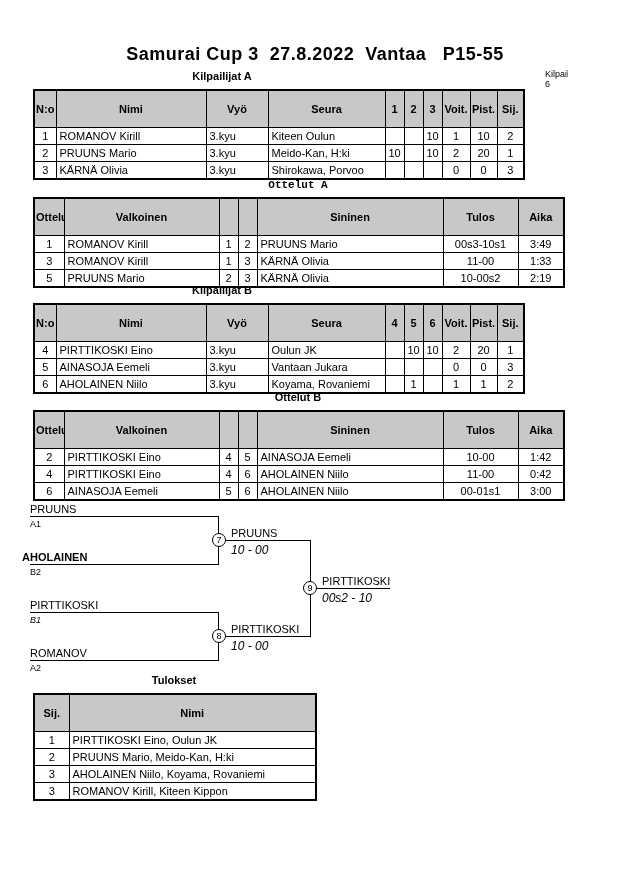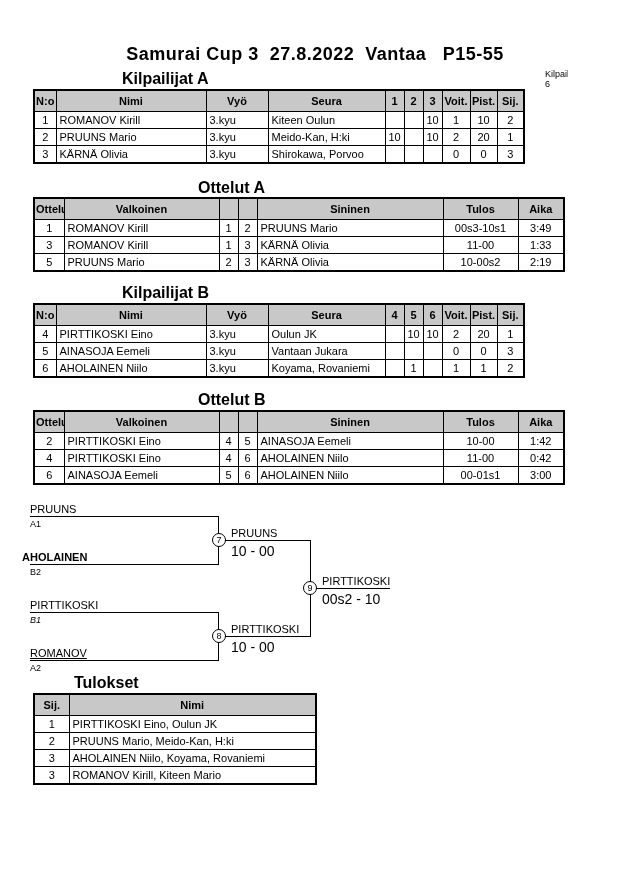--- a/index.html
+++ b/index.html
@@ -4,34 +4,34 @@
 <style>
   * { margin:0; padding:0; box-sizing:border-box; }
   html,body { background:#fff; }
   body { width:630px; height:891px; font-family:"Liberation Sans", sans-serif; color:#000; }
   .sheet { position:relative; width:568px; height:891px; background:#fff; overflow:hidden; }
 
   .title { position:absolute; left:0; top:44px; width:630px; text-align:center;
            font-size:18px; font-weight:bold; white-space:pre; letter-spacing:.5px; }
   .count { position:absolute; left:545px; top:69px; font-size:9px; }
 
-  .sec { position:absolute; width:200px; text-align:left; font-size:16px; font-weight:bold; }
+  .sec { position:absolute; width:200px; text-align:center; font-size:11px; font-weight:bold; }
 
   table.grid { position:absolute; border-collapse:collapse; table-layout:fixed;
                font-size:11px; border:2px solid #000; background:#fff; }
   .grid th, .grid td { border:1px solid #000; height:17px; padding:0 3px;
                        overflow:hidden; white-space:nowrap; text-align:left; }
-  .grid th { background:#c8c8c8; font-weight:bold; text-align:center; padding:4px 1px; }
+  .grid th { background:#c8c8c8; font-weight:bold; text-align:center; padding:12px 1px; }
   .grid td.c { text-align:center; padding:0 1px; }
 
   .bk-line  { position:absolute; border-top:1px solid #000; height:0; }
   .bk-vline { position:absolute; border-left:1px solid #000; width:0; }
   .bk-name  { position:absolute; font-size:11px; white-space:nowrap; }
   .bk-seed  { position:absolute; font-size:9px; white-space:nowrap; }
-  .bk-score { position:absolute; font-size:14px; white-space:nowrap; }
+  .bk-score { position:absolute; font-size:12px; white-space:nowrap;font-style:italic; }
   .bk-circle{ position:absolute; width:14px; height:14px; border:1px solid #000;
               border-radius:50%; background:#fff; font-size:9px; line-height:12px;
               text-align:center; }
 </style>
 </head>
 <body>
 
 <div class="sheet">
 
   <div class="title">Samurai Cup 3  27.8.2022  Vantaa   P15-55</div>
@@ -98,21 +98,21 @@
         <td class="c"></td>
         <td class="c"></td>
         <td class="c"></td>
         <td class="c">0</td>
         <td class="c">0</td>
         <td class="c">3</td>
       </tr>
     </tbody>
   </table>
 
-  <div class="sec" style="left:198px; top:179px;">Ottelut A</div>
+  <div class="sec" style="left:198px; top:179px;font-family:Liberation Mono, monospace;">Ottelut A</div>
   <table class="grid" style="left:33px; top:197px; width:530px;">
     <colgroup>
       <col style="width:30px">
         <col style="width:155px">
         <col style="width:19px">
         <col style="width:19px">
       <col style="width:186px">
         <col style="width:75px">
         <col style="width:46px">
     </colgroup>
@@ -288,21 +288,21 @@
     <div class="bk-line" style="left:30px; top:564px; width:189px;"></div>
     <div class="bk-seed" style="left:30px; top:567px;">B2</div>
     <div class="bk-vline" style="left:218px; top:516px; height:49px;"></div>
     <div class="bk-line" style="left:218px; top:540px; width:93px;"></div>
     <div class="bk-name" style="left:231px; top:527px;">PRUUNS</div>
     <div class="bk-score" style="left:231px; top:543px;">10 - 00</div>
 
     <div class="bk-name" style="left:30px; top:599px;">PIRTTIKOSKI</div>
     <div class="bk-line" style="left:30px; top:612px; width:189px;"></div>
     <div class="bk-seed" style="left:30px; top:615px;font-style:italic;">B1</div>
-    <div class="bk-name" style="left:30px; top:647px;text-decoration:underline;">ROMANOV</div>
+    <div class="bk-name" style="left:30px; top:647px;">ROMANOV</div>
     <div class="bk-line" style="left:30px; top:660px; width:189px;"></div>
     <div class="bk-seed" style="left:30px; top:663px;">A2</div>
     <div class="bk-vline" style="left:218px; top:612px; height:49px;"></div>
     <div class="bk-line" style="left:218px; top:636px; width:93px;"></div>
     <div class="bk-name" style="left:231px; top:623px;">PIRTTIKOSKI</div>
     <div class="bk-score" style="left:231px; top:639px;">10 - 00</div>
 
     <div class="bk-vline" style="left:310px; top:540px; height:97px;"></div>
     <div class="bk-line" style="left:310px; top:588px; width:80px;"></div>
     <div class="bk-name" style="left:322px; top:575px;">PIRTTIKOSKI</div>
@@ -333,18 +333,18 @@
       <tr>
         <td class="c">2</td>
         <td>PRUUNS Mario, Meido-Kan, H:ki</td>
       </tr>
       <tr>
         <td class="c">3</td>
         <td>AHOLAINEN Niilo, Koyama, Rovaniemi</td>
       </tr>
       <tr>
         <td class="c">3</td>
-        <td>ROMANOV Kirill, Kiteen Mario</td>
+        <td>ROMANOV Kirill, Kiteen Kippon</td>
       </tr>
     </tbody>
   </table>
 
 </div>
 
 </body></html>

